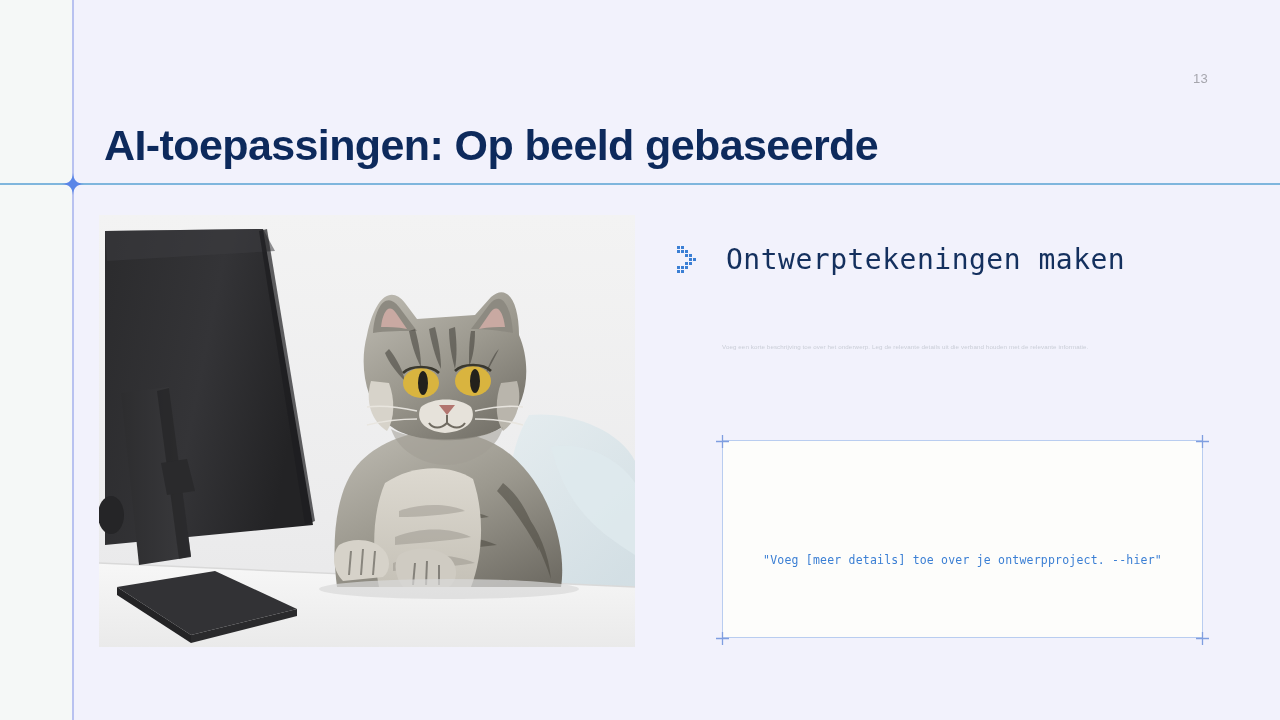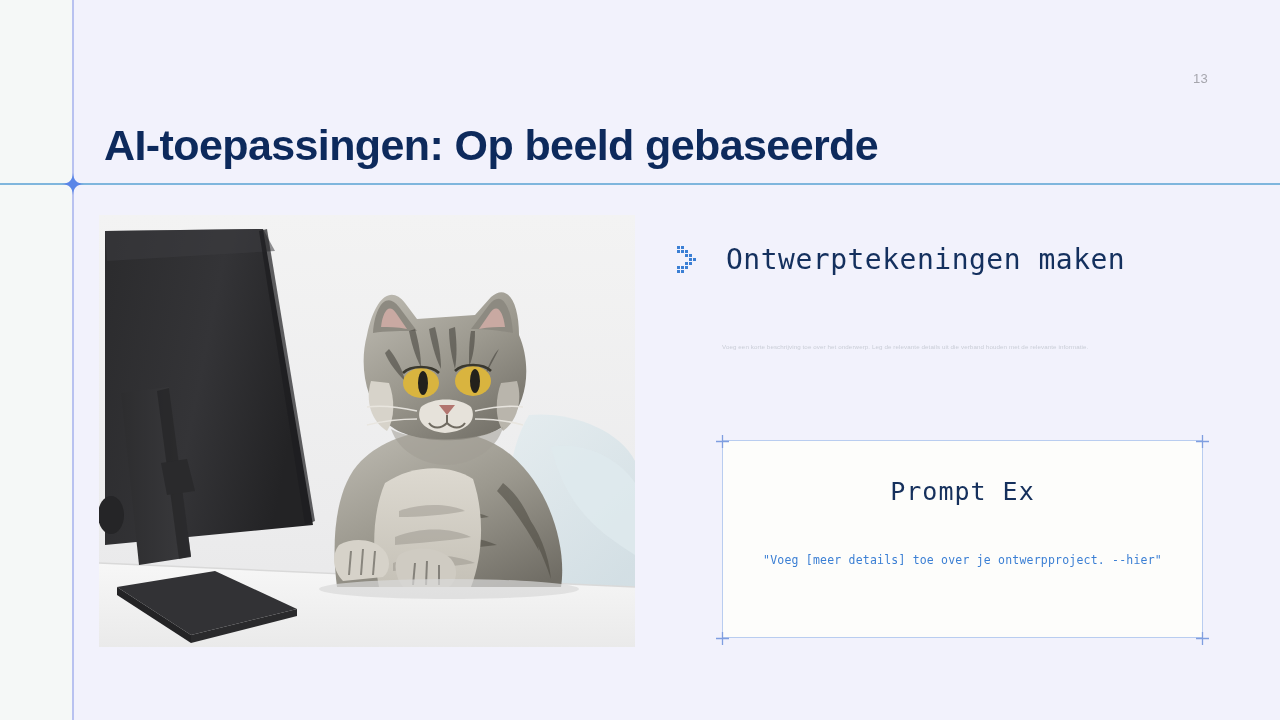--- a/index.html
+++ b/index.html
@@ -398,17 +398,16 @@
       <svg width="13" height="13" viewBox="0 0 13 13">
           <path d="M6.5 0 L6.5 13 M0 6.5 L13 6.5" stroke="#7f9ee0" stroke-width="1.3"></path>
         </svg>
     </span>
     <span class="corner br">
       <svg width="13" height="13" viewBox="0 0 13 13">
           <path d="M6.5 0 L6.5 13 M0 6.5 L13 6.5" stroke="#7f9ee0" stroke-width="1.3"></path>
         </svg>
     </span>
 
-    <div class="prompt-title">Prompt Ex</div>
     <div class="prompt-text">"Voeg [meer details] toe over je ontwerpproject. --hier"</div>
   </div>
 
 </div>
 
 </body></html>

